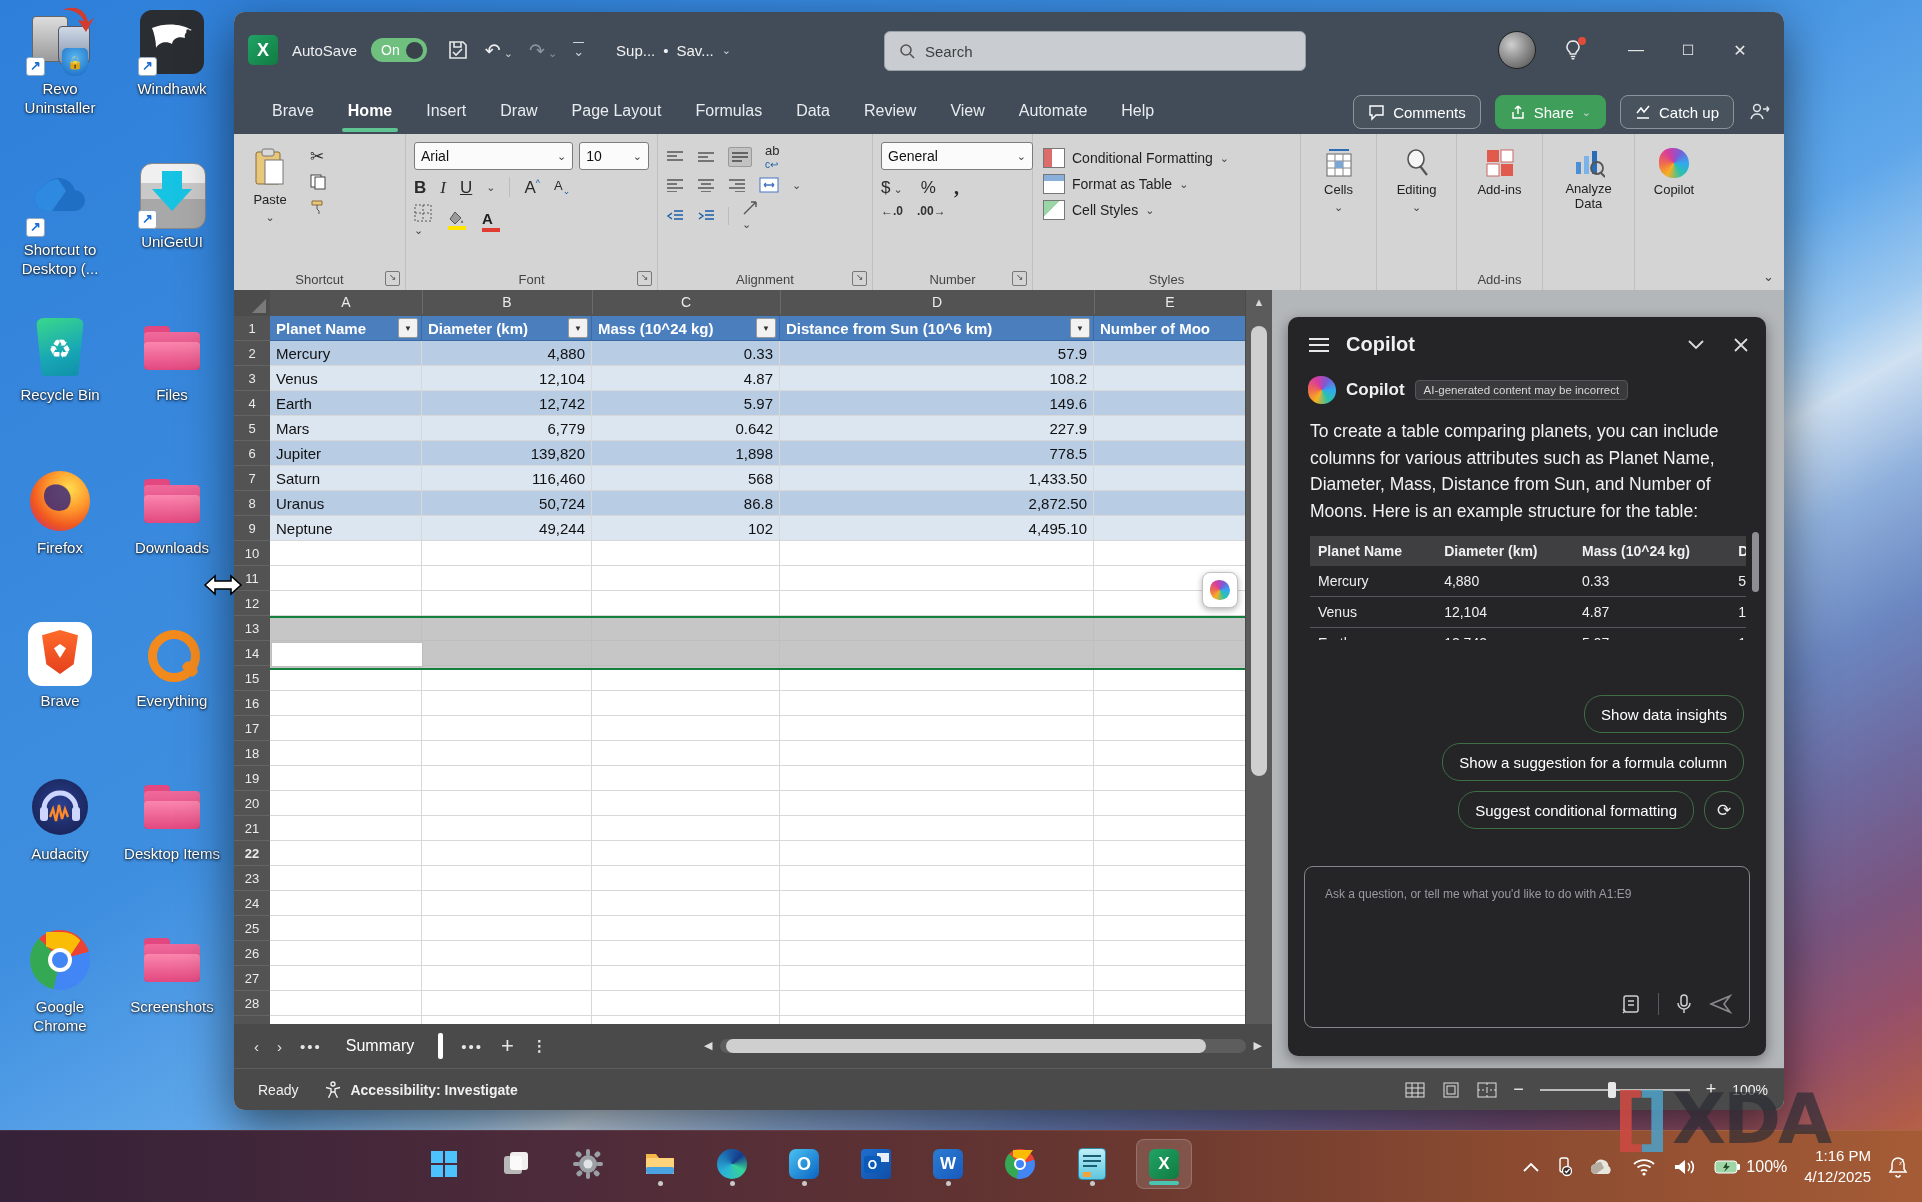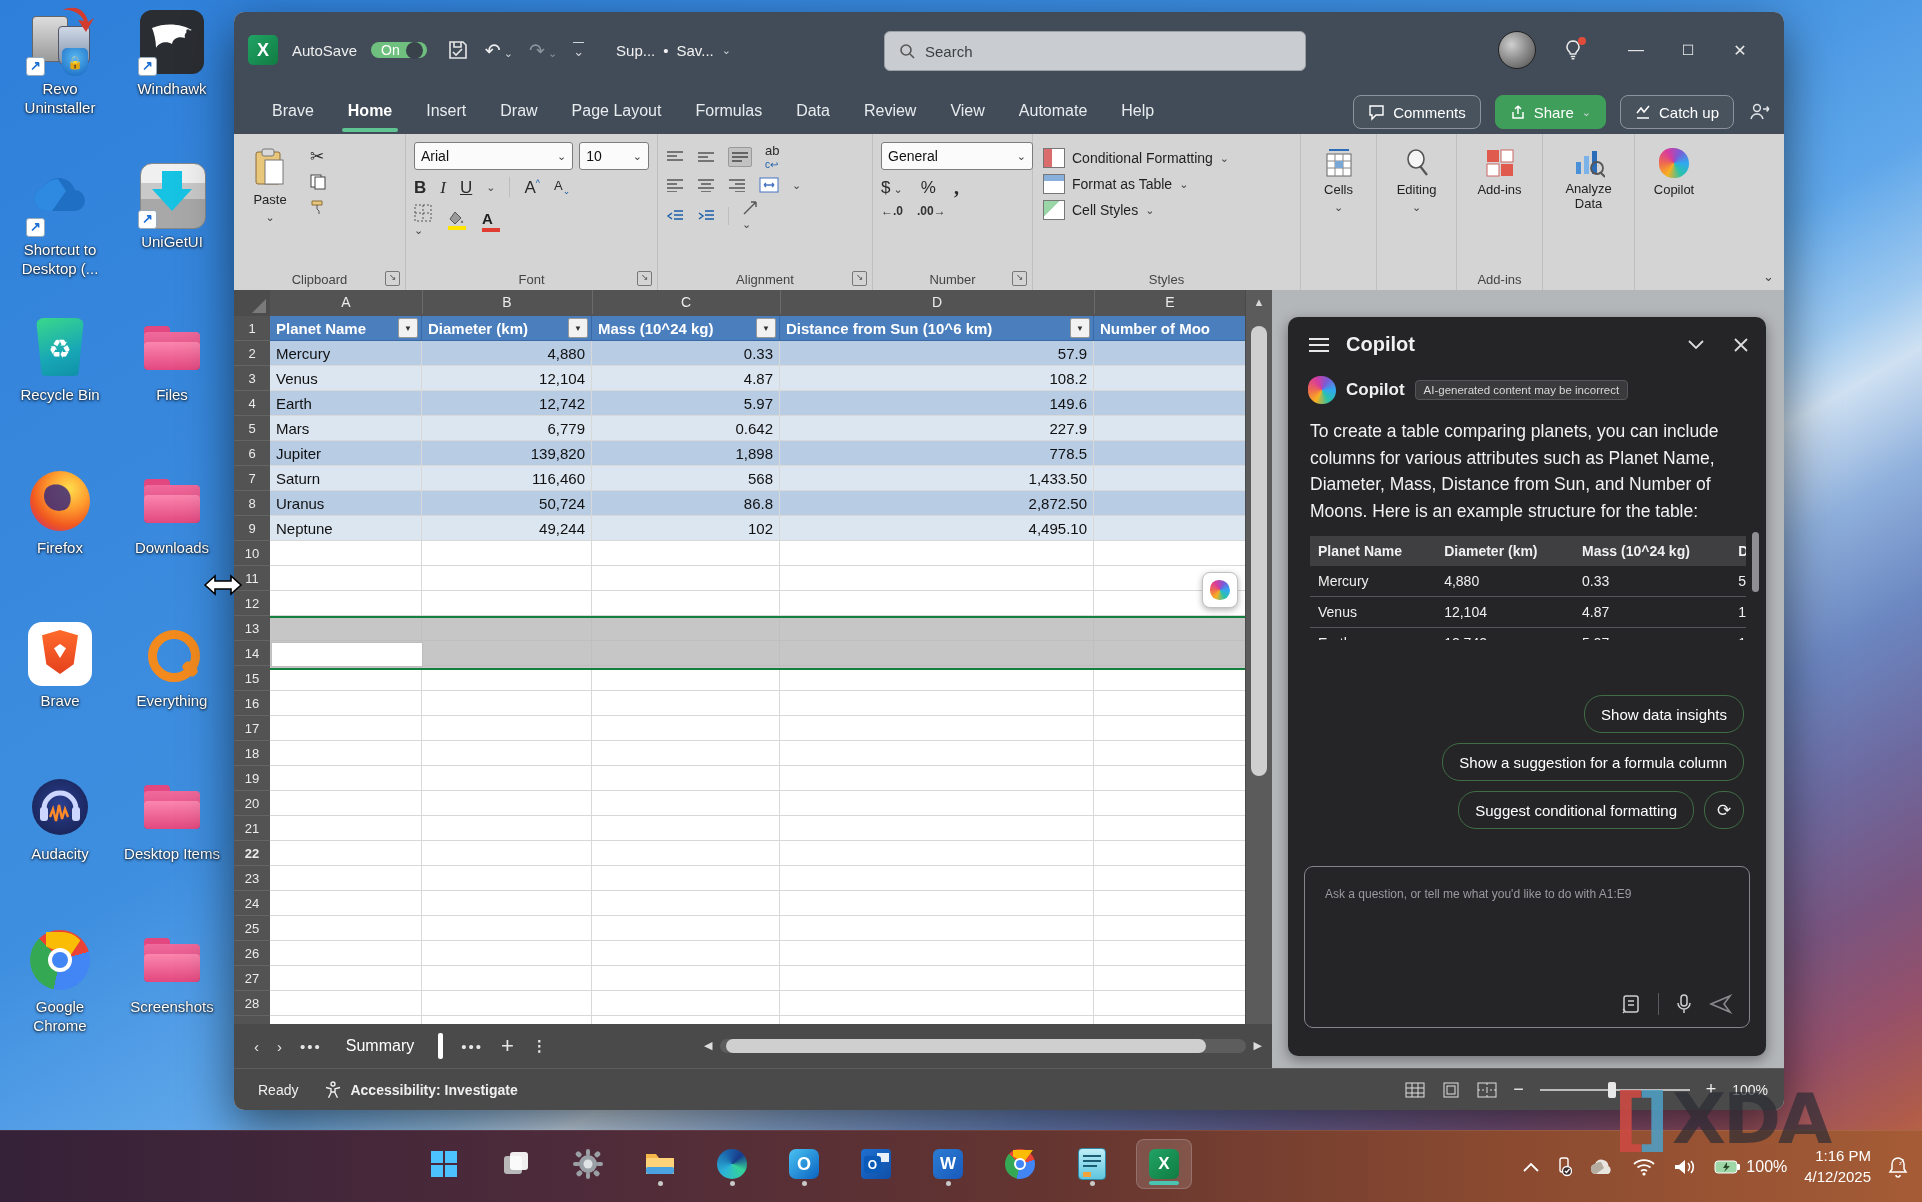--- a/index.html
+++ b/index.html
@@ -19,21 +19,21 @@
   
   .sq{border-radius:12px;width:100%;height:100%;}
   
   .window{position:absolute;left:234px;top:12px;width:1550px;height:1098px;border-radius:10px;
     overflow:hidden;box-shadow:0 18px 50px rgba(0,0,0,.55);background:#d4d4d4;}
   .titlebar{position:absolute;left:0;top:0;right:0;height:76px;background:#424c58;display:flex;
     align-items:center;color:#eee;font-size:15px;}
   .tb-left{display:flex;align-items:center;gap:14px;padding-left:14px;}
   .xlogo{width:30px;height:30px;border-radius:5px;background:linear-gradient(135deg,#21a366,#107c41);
     color:#fff;font-weight:bold;font-size:18px;display:flex;align-items:center;justify-content:center;}
-  .toggle{display:flex;align-items:center;background:#6fbf7f;border-radius:12px;height:16px;padding:0 4px 0 10px;gap:6px;text-align:center;}
+  .toggle{display:flex;align-items:center;background:#6fbf7f;border-radius:12px;height:24px;padding:0 4px 0 10px;gap:6px;text-align:center;}
   .toggle .knob{width:17px;height:17px;border-radius:50%;background:#39414b;}
   .toggle .t-lbl{color:#fff;font-size:14px;}
   .qat{display:flex;align-items:center;gap:16px;margin-left:6px;font-size:19px;color:#f0f0f0;}
   .qat .dim{color:#8b949c;}
   .chev{font-size:11px;color:#cfd4d8;}
   .doc{display:flex;align-items:center;gap:8px;margin-left:18px;color:#f2f2f2;font-size:15px;}
   .searchbox{position:absolute;left:650px;top:19px;width:406px;height:38px;background:#c9cdd1;border:1px solid #9aa0a6;
     border-radius:6px;display:flex;align-items:center;gap:10px;padding-left:14px;color:#3c4043;font-size:15px;}
   .tb-right{position:absolute;right:0;top:0;height:76px;display:flex;align-items:center;gap:26px;padding-right:18px;}
   .avatar{width:36px;height:36px;border-radius:50%;background:
@@ -406,21 +406,21 @@
                 </svg>
               </span>
             <span>
                 <svg width="16" height="16" viewBox="0 0 16 16">
                   <path d="M2 2h10v4H2z" fill="#e8c67a" stroke="#8a6d3b"></path>
                   <path d="M7 6v4l2 2v3" stroke="#555" fill="none"></path>
                 </svg>
               </span>
           </div>
         </div>
-        <div class="glabel">Clipboard</div>
+        <div class="glabel">Shortcut</div>
         <div class="launcher">↘</div>
       </div>
 
       <div class="rgroup" style="width:252px;">
         <div style="display:flex;gap:6px;">
           <div class="combo" style="width:146px;">
             <span>Arial</span>
               <span class="chev" style="color:#444">⌄</span>
           </div>
           <div class="combo" style="width:56px;">

